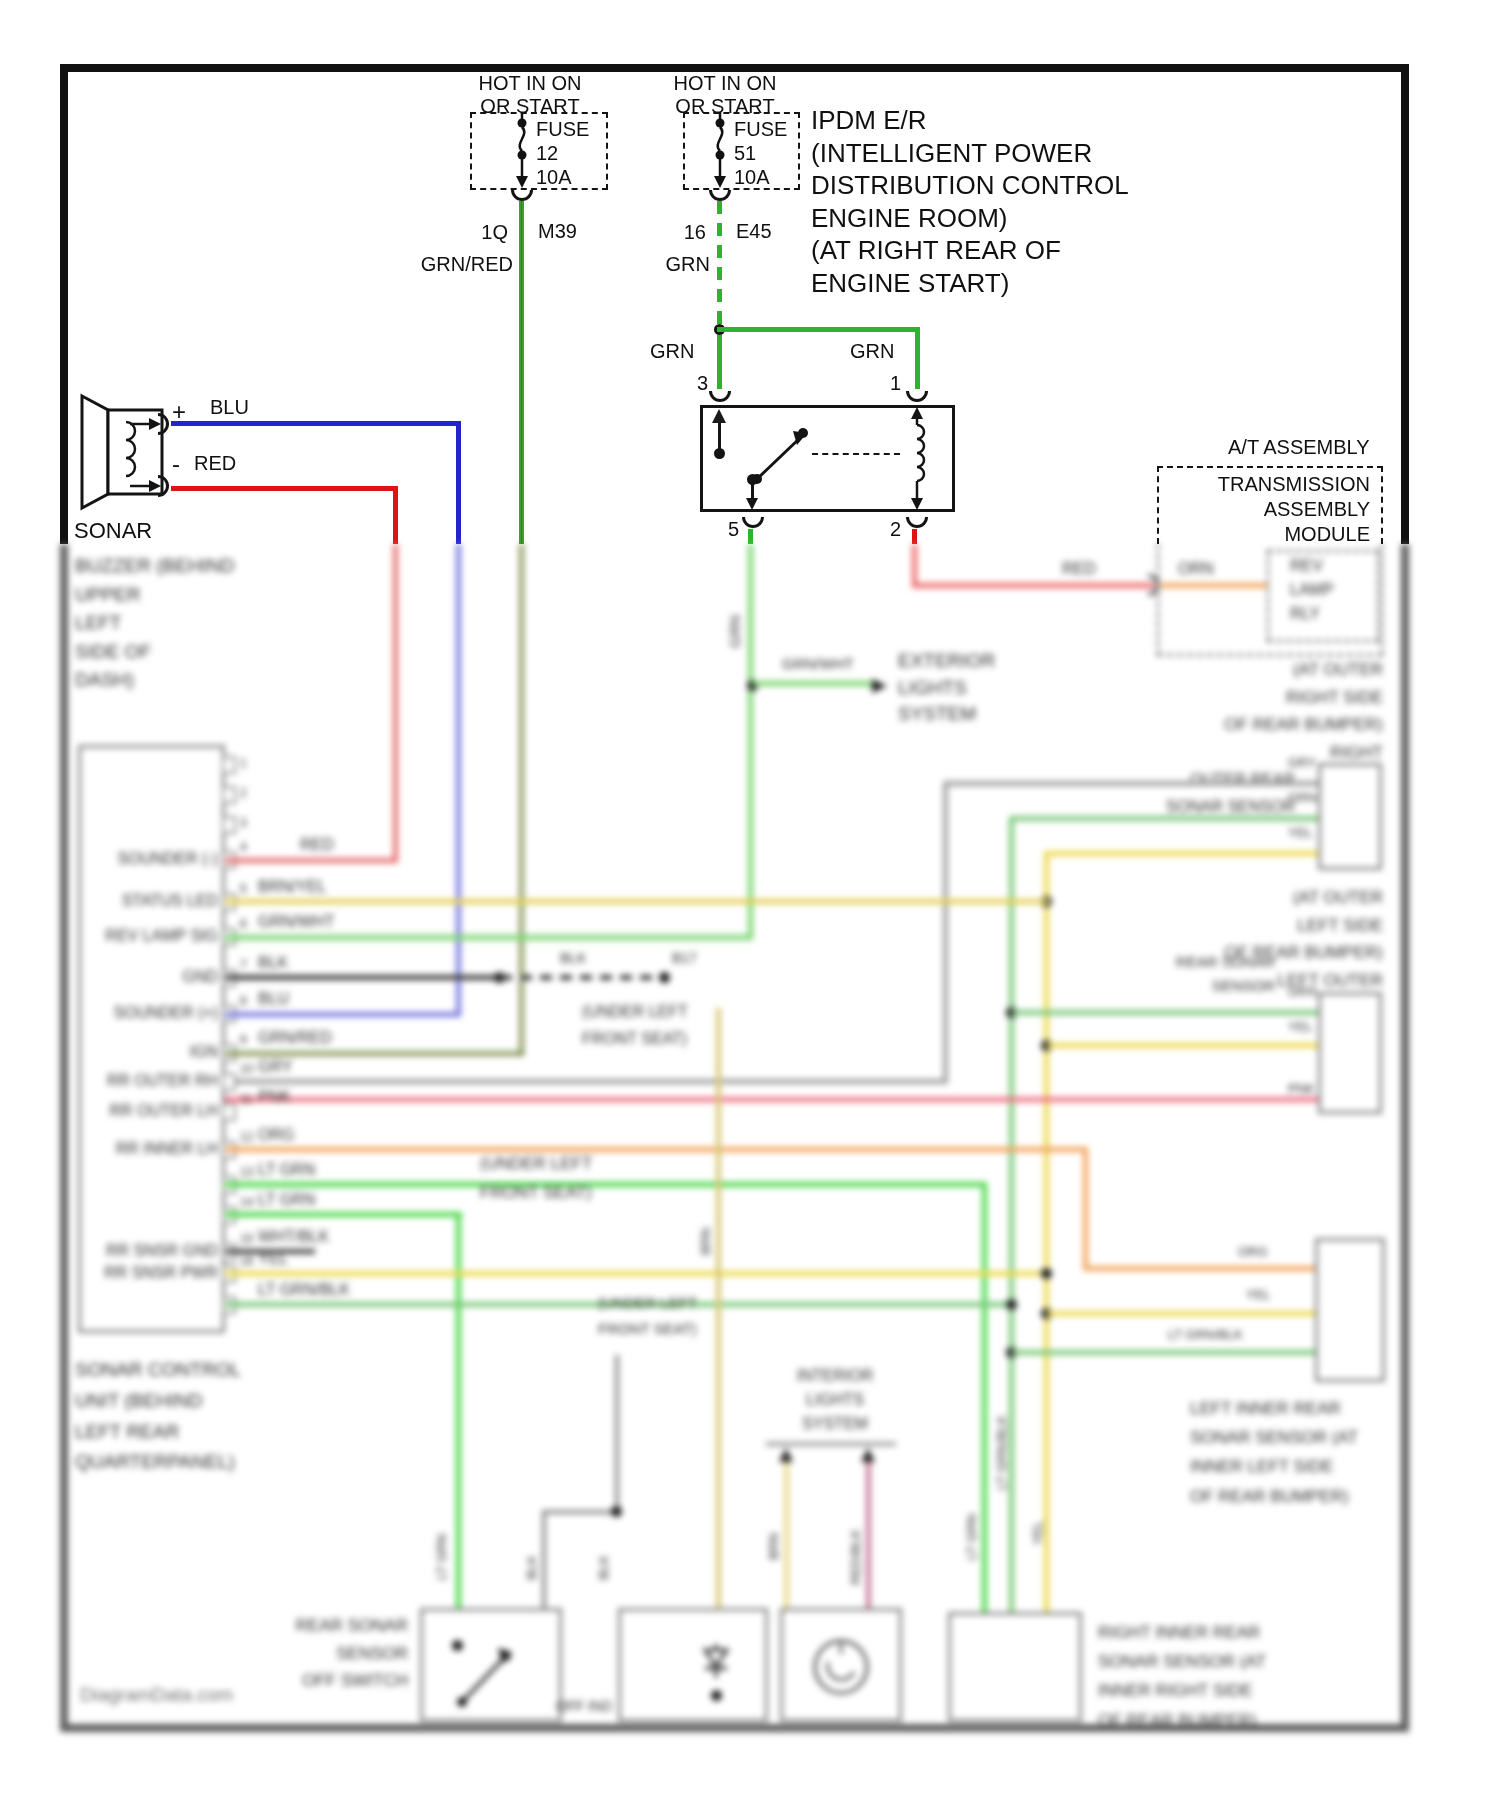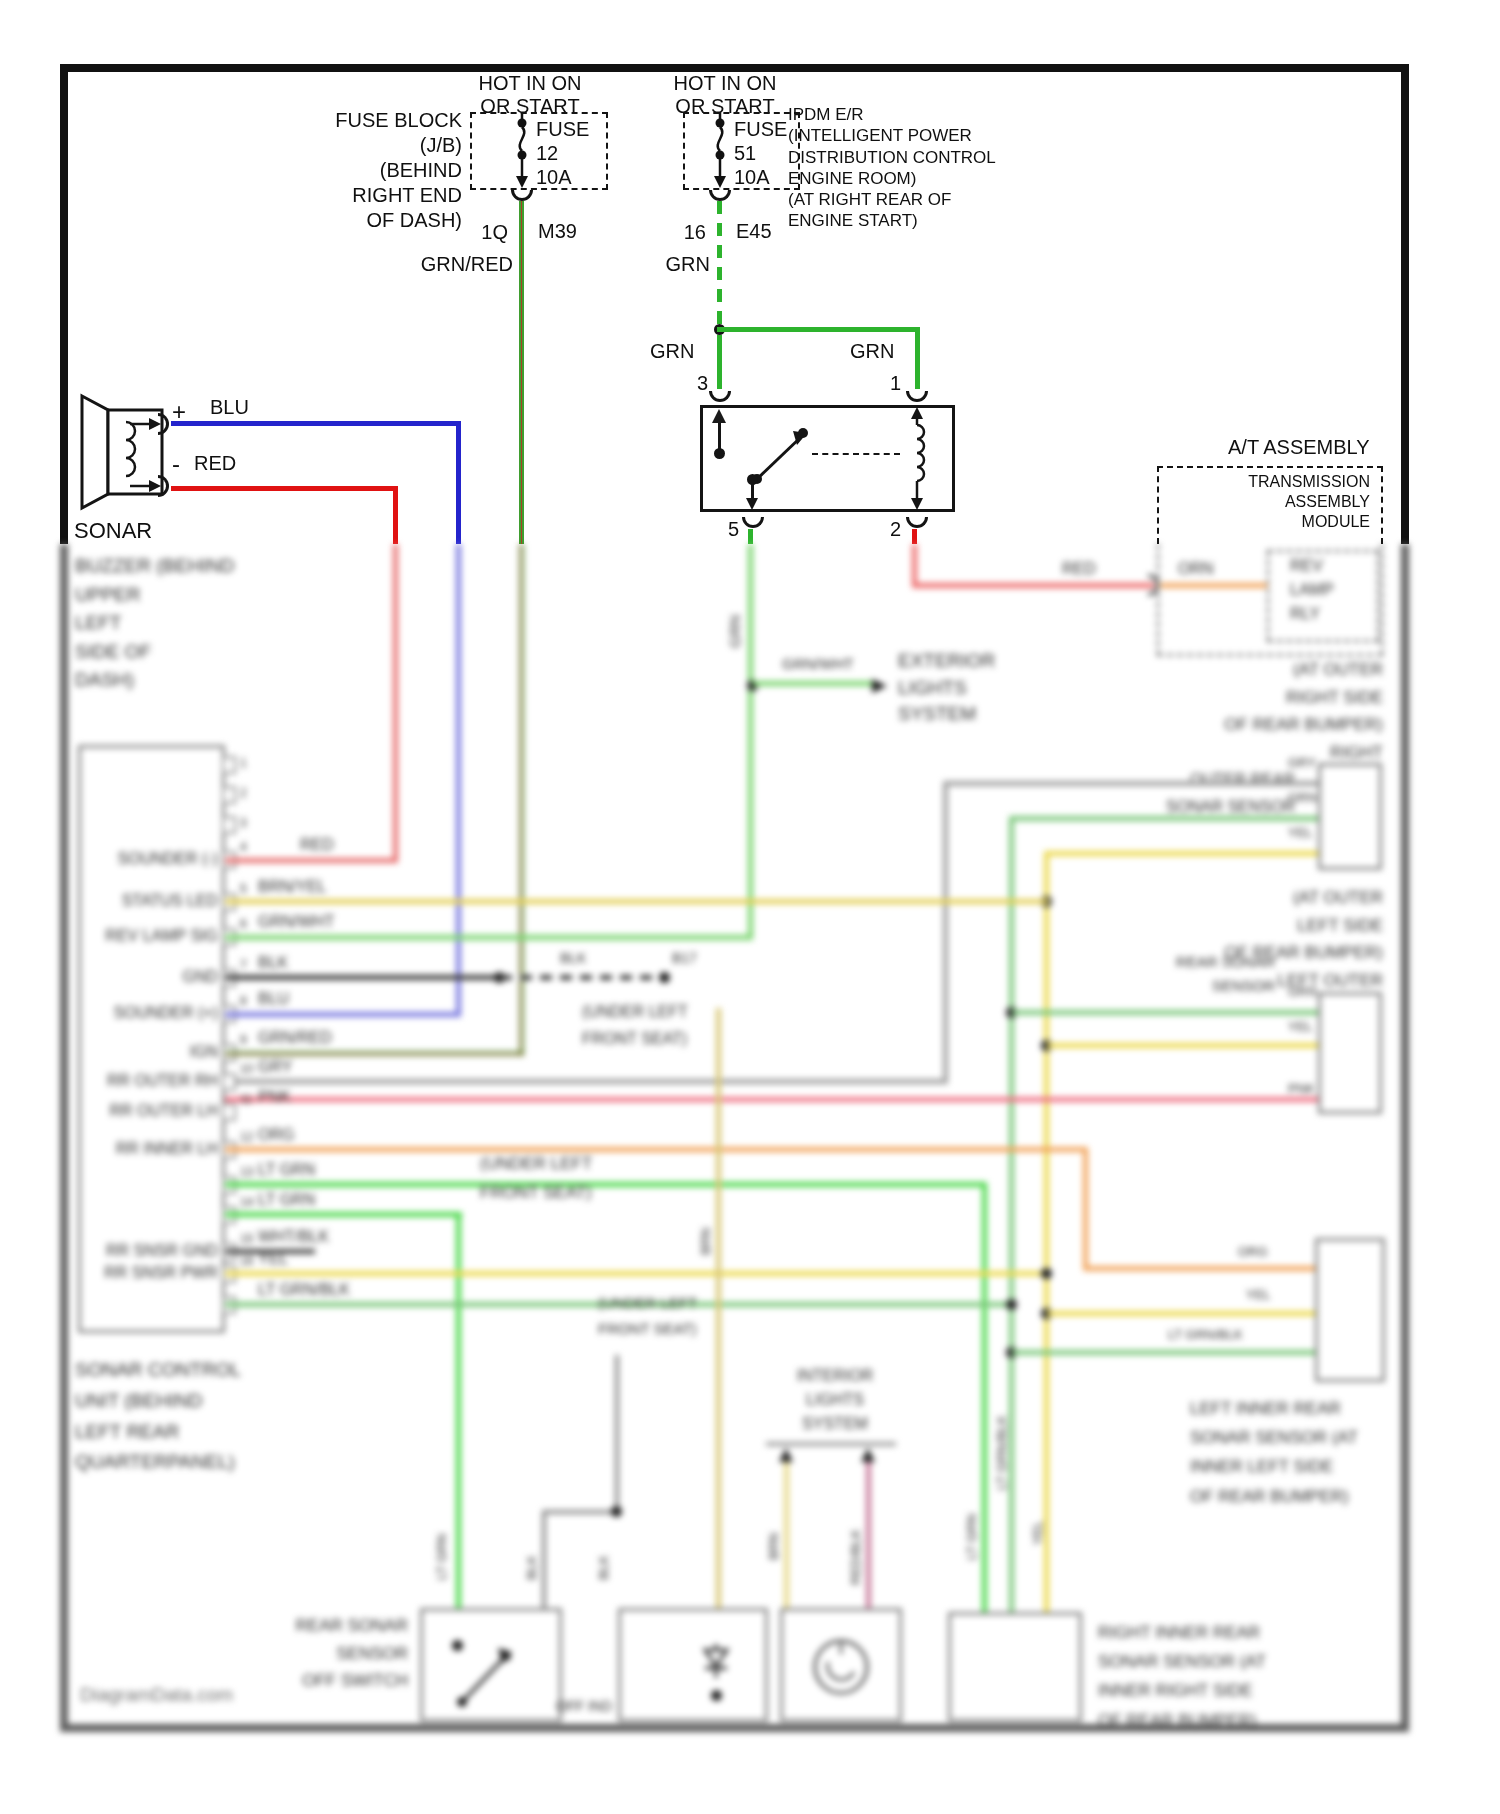--- a/index.html
+++ b/index.html
@@ -39,25 +39,20 @@
 
 <div id="stage">
 
   <div class="a" style="left:60px;top:64px;width:1349px;height:8px;background:#111"></div>
   <div class="a" style="left:60px;top:64px;width:8px;height:480px;background:#111"></div>
   <div class="a" style="left:1401px;top:64px;width:8px;height:480px;background:#111"></div>
 
   <div class="lbl" style="left:455px;top:72px;width:150px;text-align:center">
     <span>HOT IN ON</span><br><span>OR START</span>
   </div>
-  <div class="blk rt" style="left:290px;top:108px;width:172px;font-size:20px">
-    <span>FUSE BLOCK</span><br><span>(J/B)</span><br>
-    <span>(BEHIND</span><br><span>RIGHT END</span><br>
-    <span>OF DASH)</span>
-  </div>
   <div class="dash" style="left:470px;top:112px;width:138px;height:78px"></div>
   <svg style="left:512px;top:112px" width="20" height="78" viewBox="0 0 20 78">
     <line x1="10" y1="0" x2="10" y2="7" stroke="#111" stroke-width="2.5"></line>
     <circle cx="10" cy="11" r="4.5" fill="#111"></circle>
     <path d="M10,15 C18,23 2,31 10,39" fill="none" stroke="#111" stroke-width="2.5"></path>
     <circle cx="10" cy="43" r="4.5" fill="#111"></circle>
     <line x1="10" y1="47" x2="10" y2="64" stroke="#111" stroke-width="2.5"></line>
     <polygon points="4,64 16,64 10,76" fill="#111"></polygon>
   </svg>
   <div class="lbl" style="left:536px;top:118px"><span>FUSE</span></div>
@@ -81,21 +76,21 @@
     <line x1="10" y1="47" x2="10" y2="64" stroke="#111" stroke-width="2.5"></line>
     <polygon points="4,64 16,64 10,76" fill="#111"></polygon>
   </svg>
   <div class="lbl" style="left:734px;top:118px"><span>FUSE</span></div>
   <div class="lbl" style="left:734px;top:142px"><span>51</span></div>
   <div class="lbl" style="left:734px;top:166px"><span>10A</span></div>
   <div class="cup" style="left:709px;top:190px"></div>
   <div class="blk rt lbl" style="left:666px;top:220px;width:40px;text-align:right"><span>16</span></div>
   <div class="lbl" style="left:736px;top:220px"><span>E45</span></div>
   <div class="blk rt lbl" style="left:610px;top:252px;width:100px;text-align:right"><span>GRN</span></div>
-  <div class="blk" style="left:788px;top:104px;font-size:17px">
+  <div class="blk" style="left:811px;top:104px;font-size:26px">
     <span>IPDM E/R</span><br><span>(INTELLIGENT POWER</span><br>
     <span>DISTRIBUTION CONTROL</span><br><span>ENGINE ROOM)</span><br>
     <span>(AT RIGHT REAR OF</span><br><span>ENGINE START)</span>
   </div>
 
   <div class="vw gdashv" style="left:717px;top:201px;height:126px"></div>
   <div class="dot" style="left:714px;top:324px"></div>
   <div class="hw" style="left:717px;top:327px;width:203px;background:#2db32d"></div>
   <div class="vw" style="left:915px;top:327px;height:62px;background:#2db32d"></div>
   <div class="vw" style="left:717px;top:335px;height:54px;background:#2db32d"></div>
@@ -129,21 +124,21 @@
   <div class="td" style="left:746px;top:498px"></div>
   <div class="lbl" style="left:728px;top:518px"><span>5</span></div>
   <div class="cup" style="left:742px;top:517px"></div>
   <div class="lbl" style="left:890px;top:518px"><span>2</span></div>
   <div class="cup" style="left:906px;top:517px"></div>
   <div class="vw" style="left:748px;top:529px;height:15px;background:#2db32d"></div>
   <div class="vw" style="left:912px;top:529px;height:15px;background:#e01212"></div>
 
   <div class="lbl" style="left:1228px;top:436px"><span>A/T ASSEMBLY</span></div>
   <div class="a" style="left:1157px;top:466px;width:226px;height:78px;border:2px dashed #141414;border-bottom:none"></div>
-  <div class="blk rt" style="left:1160px;top:472px;width:210px;font-size:16px;text-align:right">
+  <div class="blk rt" style="left:1160px;top:472px;width:210px;font-size:20px;text-align:right">
     <span>TRANSMISSION</span><br><span>ASSEMBLY</span><br>
     <span>MODULE</span>
   </div>
 
   <svg style="left:78px;top:386px" width="92" height="132" viewBox="0 0 92 132">
     <polygon points="4,10 30,24 30,108 4,122" fill="#fff" stroke="#141414" stroke-width="3"></polygon>
     <rect x="30" y="24" width="54" height="84" fill="#fff" stroke="#141414" stroke-width="3"></rect>
     <path d="M48,36 a9,9 0 0 1 0,18 a9,9 0 0 1 0,18 a9,9 0 0 1 0,18" fill="none" stroke="#141414" stroke-width="2.5"></path>
     <line x1="52" y1="38" x2="72" y2="38" stroke="#141414" stroke-width="2.5"></line>
     <polygon points="71,32 83,38 71,44" fill="#141414"></polygon>

